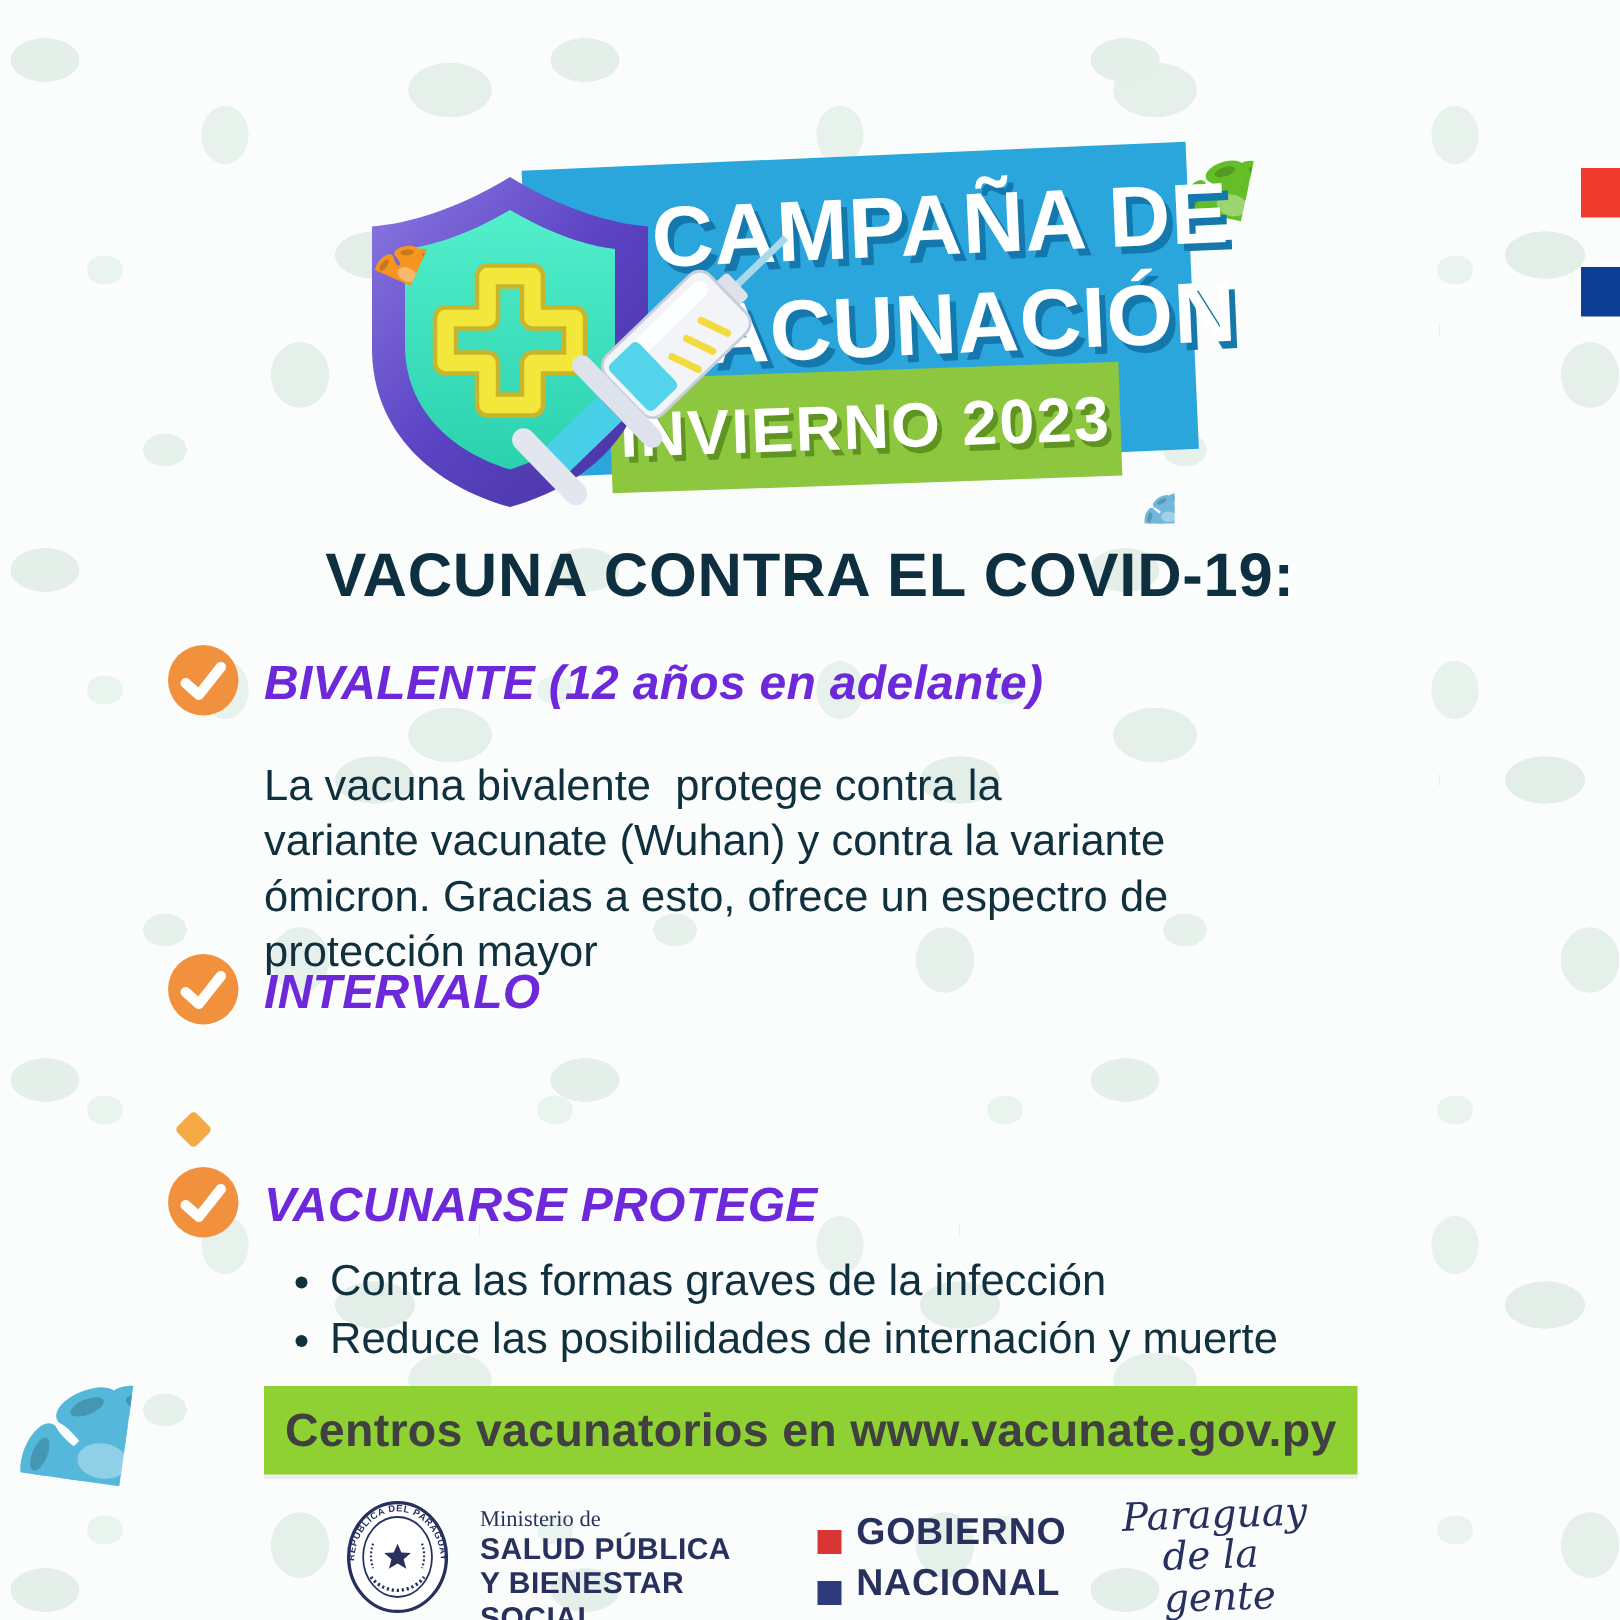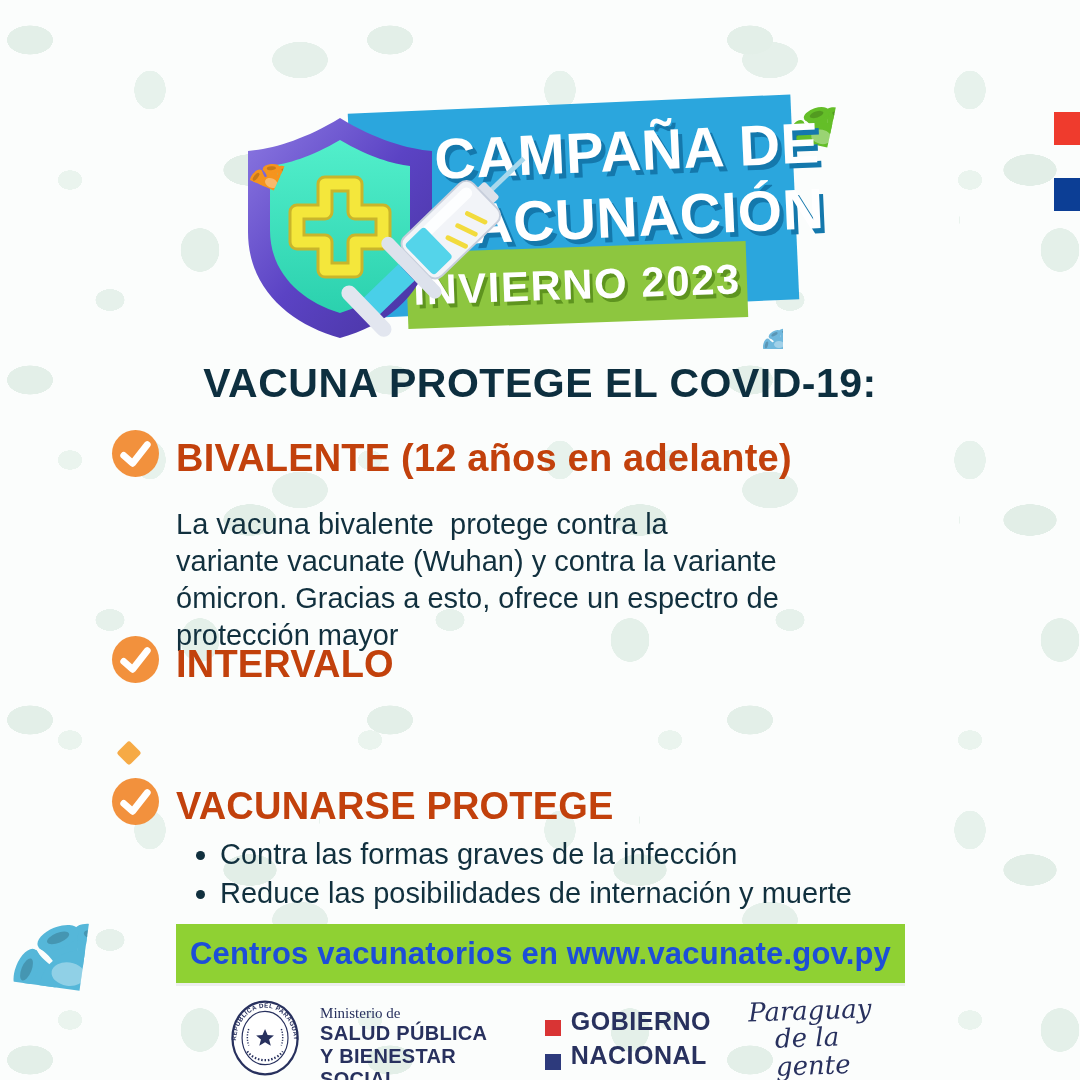--- a/index.html
+++ b/index.html
@@ -51,33 +51,33 @@
   .v-blue  {left:-76px;top:812px;width:168px;height:168px;color:#55B7D9;transform:rotate(8deg);}
   .diamond{position:absolute;left:120px;top:744px;width:18px;height:18px;border-radius:3px;
     background:#F6AA45;transform:rotate(45deg);}
 
   
   .title{position:absolute;left:0;top:360px;width:100%;text-align:center;
     color:#0D2F3F;font-size:41px;font-weight:900;letter-spacing:0.5px;}
   .check{position:absolute;left:112px;width:47px;height:47px;border-radius:50%;
     background:#F2913D;display:flex;align-items:center;justify-content:center;}
   .c1{top:430px;} .c2{top:636px;} .c3{top:778px;}
-  .sec-label{position:absolute;left:176px;color:#c2410c;font-size:38px;font-weight:800;letter-spacing:0.2px;}
+  .sec-label{position:absolute;left:176px;color:#6d28d9;font-size:32px;font-weight:800;letter-spacing:0.2px;font-style:italic;}
   .l1{top:437px;} .l2{top:643px;} .l3{top:785px;}
   .para{position:absolute;left:176px;top:480px;color:#11303E;font-size:29px;line-height:37px;margin-top:26px;}
   .para div{white-space:pre;}
   .blist{position:absolute;left:188px;margin:0;padding:0 0 0 32px;
     color:#11303E;font-size:29px;line-height:36px;}
   .blist li{margin-bottom:3px;}
   .ul2{top:690px;} .ul3{top:836px;}
 
   
   .cta{position:absolute;left:176px;top:924px;width:729px;height:59px;background:#8FD133;
     display:flex;align-items:center;justify-content:center;box-shadow:0 3px 0 rgba(0,0,0,0.06);}
-  .cta .txt{color:#1d4ed8;font-size:31px;font-weight:800;letter-spacing:0.2px;}
+  .cta .txt{color:#404040;font-size:31px;font-weight:800;letter-spacing:0.2px;}
 
   
   .footer{position:absolute;left:228px;top:994px;width:670px;height:88px;
     display:flex;align-items:center;color:#28315E;}
   .ministry{margin-left:18px;line-height:1.15;margin-top:20px;}
   .ministry .small{font-family:"Liberation Serif", serif;font-size:15px;font-weight:400;}
   .ministry .big{font-size:20px;font-weight:800;letter-spacing:0.3px;}
   .gov{margin-left:36px;display:flex;flex-direction:column;gap:5px;}
   .gov-row{display:flex;align-items:flex-end;gap:10px;}
   .sq{width:16px;height:16px;}
@@ -200,21 +200,21 @@
       <use href="#virus"></use>
     </svg>
   <svg class="virus v-orange" viewBox="-50 -50 100 100">
       <use href="#virus"></use>
     </svg>
   <svg class="virus v-blue" viewBox="-50 -50 100 100">
       <use href="#virus"></use>
     </svg>
   <div class="diamond"></div>
 
-  <div class="title">VACUNA PROTEGE EL COVID-19:</div>
+  <div class="title">VACUNA CONTRA EL COVID-19:</div>
 
   <div class="check c1">
     <svg width="47" height="47" viewBox="0 0 48 48">
         <polyline points="12,26 21,34 36,15" fill="none" stroke="#fff" stroke-width="7" stroke-linecap="round" stroke-linejoin="round"></polyline>
       </svg>
   </div>
   <div class="sec-label l1">BIVALENTE (12 años en adelante)</div>
   <div class="para">
     <div>La vacuna bivalente  protege contra la</div>
     <div>variante vacunate (Wuhan) y contra la variante</div>

